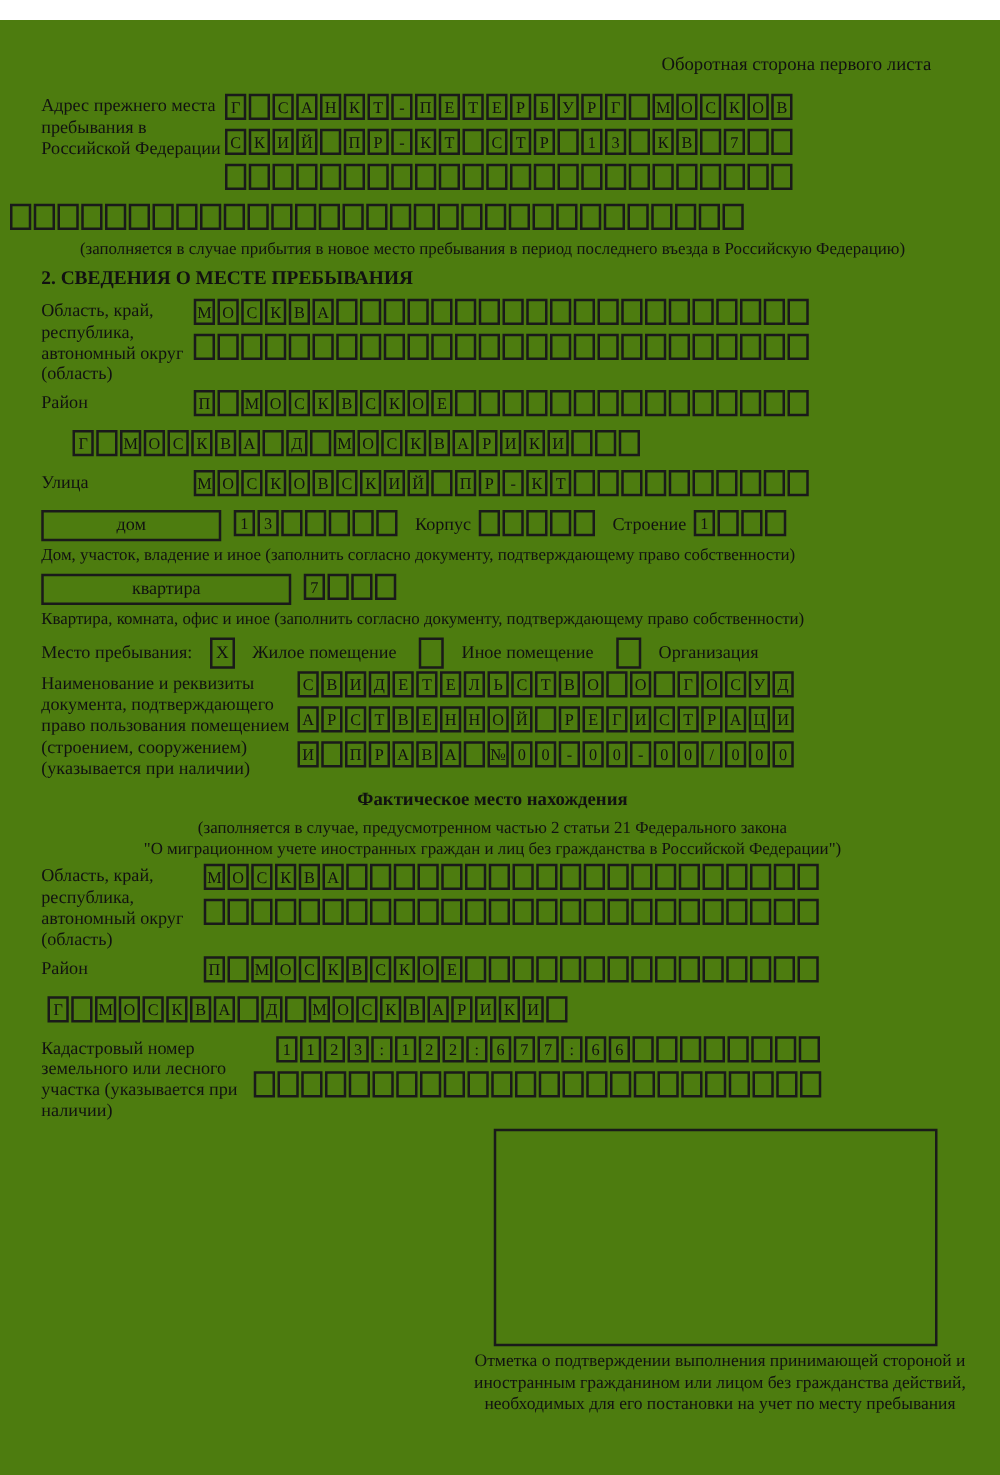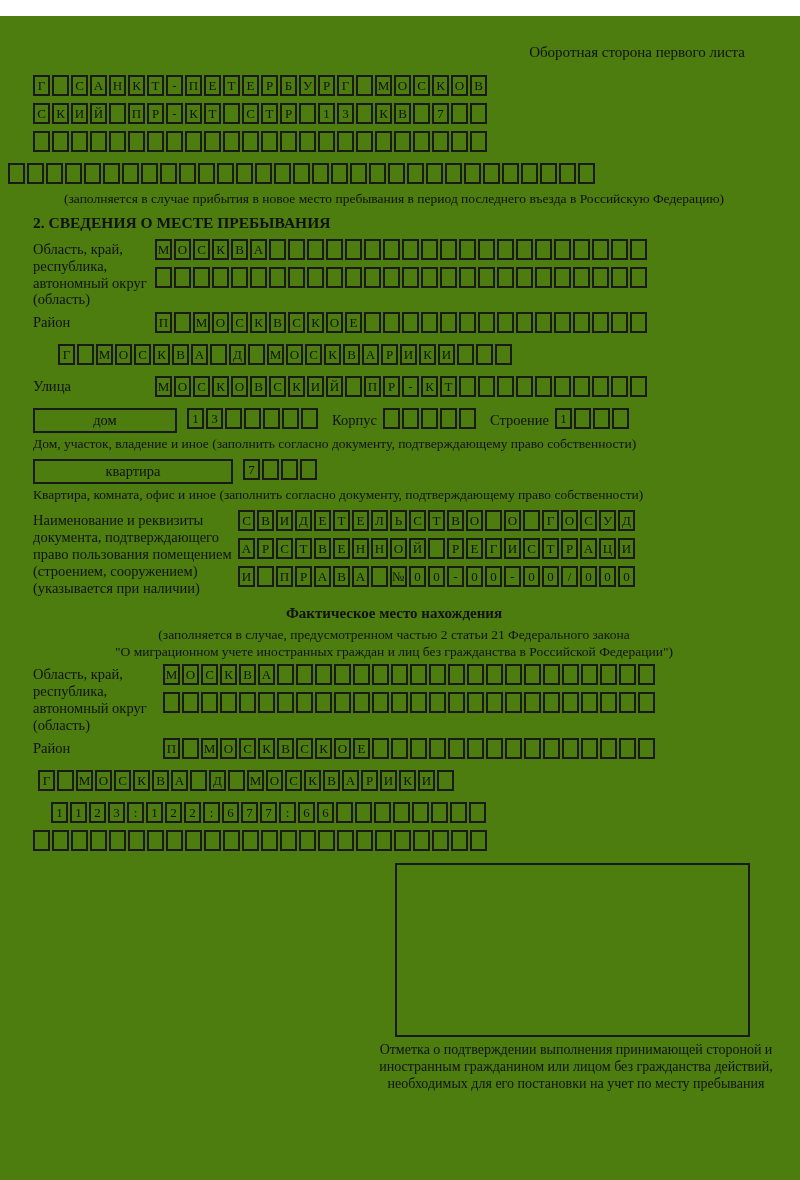--- a/index.html
+++ b/index.html
@@ -77,20 +77,21 @@
   }
 </style>
 </head>
 <body>
 
 <div class="page">
 
   <div class="hdr">Оборотная сторона первого листа</div>
 
   <div class="field">
+    <div class="flabel w147">Адрес прежнего места пребывания в Российской Федерации</div>
     <div class="fcells">
       <div class="cellrow"><span class="cell">Г</span><span class="cell"></span><span class="cell">С</span><span class="cell">А</span><span class="cell">Н</span><span class="cell">К</span><span class="cell">Т</span><span class="cell">-</span><span class="cell">П</span><span class="cell">Е</span><span class="cell">Т</span><span class="cell">Е</span><span class="cell">Р</span><span class="cell">Б</span><span class="cell">У</span><span class="cell">Р</span><span class="cell">Г</span><span class="cell"></span><span class="cell">М</span><span class="cell">О</span><span class="cell">С</span><span class="cell">К</span><span class="cell">О</span><span class="cell">В</span></div>
       <div class="cellrow"><span class="cell">С</span><span class="cell">К</span><span class="cell">И</span><span class="cell">Й</span><span class="cell"></span><span class="cell">П</span><span class="cell">Р</span><span class="cell">-</span><span class="cell">К</span><span class="cell">Т</span><span class="cell"></span><span class="cell">С</span><span class="cell">Т</span><span class="cell">Р</span><span class="cell"></span><span class="cell">1</span><span class="cell">3</span><span class="cell"></span><span class="cell">К</span><span class="cell">В</span><span class="cell"></span><span class="cell">7</span><span class="cell"></span><span class="cell"></span></div>
       <div class="cellrow"><span class="cell"></span><span class="cell"></span><span class="cell"></span><span class="cell"></span><span class="cell"></span><span class="cell"></span><span class="cell"></span><span class="cell"></span><span class="cell"></span><span class="cell"></span><span class="cell"></span><span class="cell"></span><span class="cell"></span><span class="cell"></span><span class="cell"></span><span class="cell"></span><span class="cell"></span><span class="cell"></span><span class="cell"></span><span class="cell"></span><span class="cell"></span><span class="cell"></span><span class="cell"></span><span class="cell"></span></div>
     </div>
   </div>
   <div class="cellrow row-full"><span class="cell"></span><span class="cell"></span><span class="cell"></span><span class="cell"></span><span class="cell"></span><span class="cell"></span><span class="cell"></span><span class="cell"></span><span class="cell"></span><span class="cell"></span><span class="cell"></span><span class="cell"></span><span class="cell"></span><span class="cell"></span><span class="cell"></span><span class="cell"></span><span class="cell"></span><span class="cell"></span><span class="cell"></span><span class="cell"></span><span class="cell"></span><span class="cell"></span><span class="cell"></span><span class="cell"></span><span class="cell"></span><span class="cell"></span><span class="cell"></span><span class="cell"></span><span class="cell"></span><span class="cell"></span><span class="cell"></span></div>
   <div class="note center">(заполняется в случае прибытия в новое место пребывания в период последнего въезда в Российскую Федерацию)</div>
 
   <div class="sect-title">2. СВЕДЕНИЯ О МЕСТЕ ПРЕБЫВАНИЯ</div>
@@ -132,20 +133,29 @@
     <div class="cellrow gap6" style="margin-bottom:0"><span class="cell">1</span><span class="cell"></span><span class="cell"></span><span class="cell"></span></div>
   </div>
   <div class="note">Дом, участок, владение и иное (заполнить согласно документу, подтверждающему право собственности)</div>
 
   <div class="inline-row">
     <div class="wbox kv">квартира</div>
     <div class="cellrow gap10" style="margin-bottom:0"><span class="cell">7</span><span class="cell"></span><span class="cell"></span><span class="cell"></span></div>
   </div>
   <div class="note">Квартира, комната, офис и иное (заполнить согласно документу, подтверждающему право собственности)</div>
 
+  <div class="stay">
+    <span>Место пребывания:</span>
+    <span class="chk">X</span>
+    <span class="opt">Жилое помещение</span>
+    <span class="chk"></span>
+    <span class="opt">Иное помещение</span>
+    <span class="chk"></span>
+    <span class="opt">Организация</span>
+  </div>
 
   <div class="field">
     <div class="flabel w205">Наименование и реквизиты документа, подтверждающего право пользования помещением (строением, сооружением) (указывается при наличии)</div>
     <div class="fcells">
       <div class="cellrow"><span class="cell">С</span><span class="cell">В</span><span class="cell">И</span><span class="cell">Д</span><span class="cell">Е</span><span class="cell">Т</span><span class="cell">Е</span><span class="cell">Л</span><span class="cell">Ь</span><span class="cell">С</span><span class="cell">Т</span><span class="cell">В</span><span class="cell">О</span><span class="cell"></span><span class="cell">О</span><span class="cell"></span><span class="cell">Г</span><span class="cell">О</span><span class="cell">С</span><span class="cell">У</span><span class="cell">Д</span></div>
       <div class="cellrow"><span class="cell">А</span><span class="cell">Р</span><span class="cell">С</span><span class="cell">Т</span><span class="cell">В</span><span class="cell">Е</span><span class="cell">Н</span><span class="cell">Н</span><span class="cell">О</span><span class="cell">Й</span><span class="cell"></span><span class="cell">Р</span><span class="cell">Е</span><span class="cell">Г</span><span class="cell">И</span><span class="cell">С</span><span class="cell">Т</span><span class="cell">Р</span><span class="cell">А</span><span class="cell">Ц</span><span class="cell">И</span></div>
       <div class="cellrow"><span class="cell">И</span><span class="cell"></span><span class="cell">П</span><span class="cell">Р</span><span class="cell">А</span><span class="cell">В</span><span class="cell">А</span><span class="cell"></span><span class="cell">№</span><span class="cell">0</span><span class="cell">0</span><span class="cell">-</span><span class="cell">0</span><span class="cell">0</span><span class="cell">-</span><span class="cell">0</span><span class="cell">0</span><span class="cell">/</span><span class="cell">0</span><span class="cell">0</span><span class="cell">0</span></div>
     </div>
   </div>
 
@@ -168,20 +178,21 @@
     </div>
   </div>
 
   <div class="field">
     <div class="fcells">
       <div class="cellrow indent5"><span class="cell">Г</span><span class="cell"></span><span class="cell">М</span><span class="cell">О</span><span class="cell">С</span><span class="cell">К</span><span class="cell">В</span><span class="cell">А</span><span class="cell"></span><span class="cell">Д</span><span class="cell"></span><span class="cell">М</span><span class="cell">О</span><span class="cell">С</span><span class="cell">К</span><span class="cell">В</span><span class="cell">А</span><span class="cell">Р</span><span class="cell">И</span><span class="cell">К</span><span class="cell">И</span><span class="cell"></span></div>
     </div>
   </div>
 
   <div class="field">
+    <div class="flabel w170">Кадастровый номер земельного или лесного участка (указывается при наличии)</div>
     <div class="fcells">
       <div class="cellrow indent18"><span class="cell">1</span><span class="cell">1</span><span class="cell">2</span><span class="cell">3</span><span class="cell">:</span><span class="cell">1</span><span class="cell">2</span><span class="cell">2</span><span class="cell">:</span><span class="cell">6</span><span class="cell">7</span><span class="cell">7</span><span class="cell">:</span><span class="cell">6</span><span class="cell">6</span><span class="cell"></span><span class="cell"></span><span class="cell"></span><span class="cell"></span><span class="cell"></span><span class="cell"></span><span class="cell"></span><span class="cell"></span></div>
       <div class="cellrow"><span class="cell"></span><span class="cell"></span><span class="cell"></span><span class="cell"></span><span class="cell"></span><span class="cell"></span><span class="cell"></span><span class="cell"></span><span class="cell"></span><span class="cell"></span><span class="cell"></span><span class="cell"></span><span class="cell"></span><span class="cell"></span><span class="cell"></span><span class="cell"></span><span class="cell"></span><span class="cell"></span><span class="cell"></span><span class="cell"></span><span class="cell"></span><span class="cell"></span><span class="cell"></span><span class="cell"></span></div>
     </div>
   </div>
 
   <div class="stamp-box"></div>
   <div class="stamp-cap">Отметка о подтверждении выполнения принимающей стороной и иностранным гражданином или лицом без гражданства действий, необходимых для его постановки на учет по месту пребывания</div>
 
 </div>

